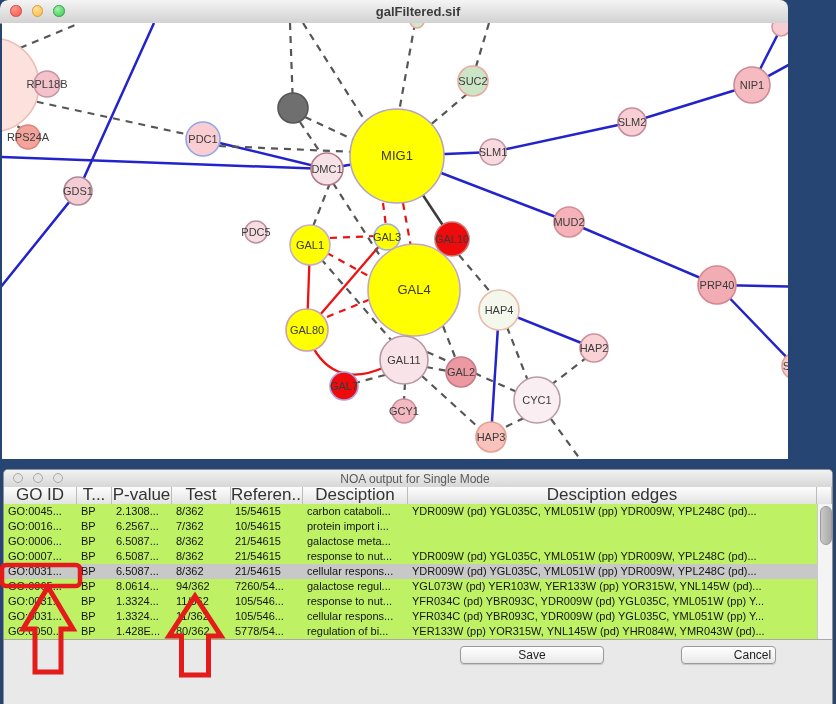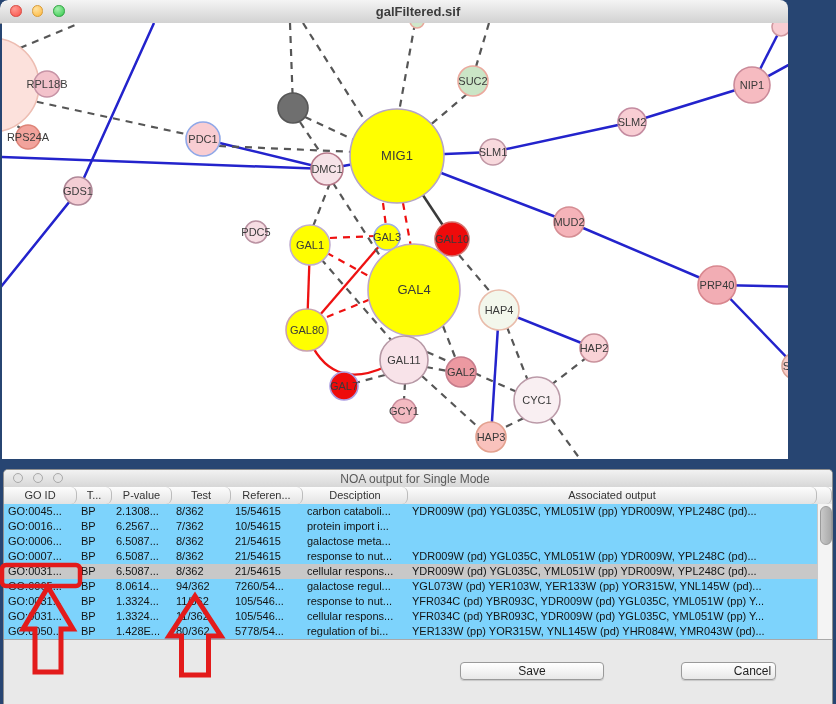--- a/index.html
+++ b/index.html
@@ -24,34 +24,34 @@
   #noa-titlebar{position:absolute;left:0;right:0;top:0;height:17px;
     background:linear-gradient(#f2f2f2,#d7d7d7);border-bottom:1px solid #ababab;}
   .gl{position:absolute;top:3px;width:10px;height:10px;border-radius:50%;box-sizing:border-box;
       border:1.5px solid #a9a9a9;background:#e4e4e4;}
   #gl-1{left:9px;} #gl-2{left:29px;} #gl-3{left:49px;}
   #noa-title{position:absolute;left:0;right:6px;top:2px;text-align:center;font-size:12px;color:#5a5a5a;}
 
   #thead{position:absolute;left:0;right:0;top:17px;height:17px;display:grid;
     grid-template-columns:73px 35px 60px 59px 72px 105px 1fr 15px;
     background:linear-gradient(#fdfdfd,#e3e3e3);border-bottom:1px solid #a9a9a9;}
-  .hcell{box-sizing:border-box;border-right:1px solid #bcbcbc;font-size:11px;line-height:16px;
-    color:#333;text-align:center;overflow:hidden;white-space:nowrap;border-radius:6px;}
+  .hcell{box-sizing:border-box;border-right:1px solid #bcbcbc;font-size:17px;line-height:16px;
+    color:#333;text-align:center;overflow:hidden;white-space:nowrap;}
   #tbody{position:absolute;left:0;right:15px;top:34px;height:135px;background:#fff;overflow:hidden;}
-  .trow{display:grid;grid-template-columns:73px 35px 60px 59px 72px 105px 1fr;height:15px;background:#7dd3fc;}
+  .trow{display:grid;grid-template-columns:73px 35px 60px 59px 72px 105px 1fr;height:15px;background:#bef264;}
   .trow.sel{background:#c8c8c8;}
   .tcell{box-sizing:border-box;padding:0 2px 0 4px;font-size:11px;line-height:15px;color:#141414;
     overflow:hidden;white-space:nowrap;}
   #tb-border{position:absolute;left:0;right:0;top:169px;height:1px;background:#a9a9a9;}
   #vscroll{position:absolute;right:0;top:34px;width:15px;height:135px;background:#f4f4f4;
     border-left:1px solid #c9c9c9;box-sizing:border-box;}
   #vthumb{position:absolute;left:1.5px;top:2px;width:10px;height:37px;border-radius:6px;
     background:linear-gradient(90deg,#c9c9c9,#a9a9a9);border:1px solid #9b9b9b;}
 
-  #btn-save,#btn-cancel{position:absolute;top:192px;height:18px;border-radius:4px;
+  #btn-save,#btn-cancel{position:absolute;top:176px;height:18px;border-radius:4px;
     border:1px solid #9a9a9a;background:linear-gradient(#ffffff,#e8e8e8);
     font-family:"Liberation Sans",sans-serif;font-size:12px;color:#1e1e1e;padding:0;
     box-shadow:0 1px 1px rgba(0,0,0,0.15);}
   #btn-save{left:456px;width:144px;}
   #btn-cancel{left:677px;width:95px;padding-left:48px;}
 
   
   #annot-svg{position:absolute;left:0;top:0;width:836px;height:704px;pointer-events:none;}
 </style>
 </head>
@@ -184,21 +184,21 @@
       <div class="gl" id="gl-3"></div>
       <div id="noa-title">NOA output for Single Mode</div>
     </div>
     <div id="thead">
         <div class="hcell">GO ID</div>
         <div class="hcell">T...</div>
         <div class="hcell">P-value</div>
         <div class="hcell">Test</div>
         <div class="hcell">Referen...</div>
         <div class="hcell">Desciption</div>
-        <div class="hcell">Associated output</div>
+        <div class="hcell">Desciption edges</div>
         <div class="hcell"></div>
       </div>
     <div id="tbody">
         <div class="trow">
           <div class="tcell">GO:0045...</div>
           <div class="tcell">BP</div>
           <div class="tcell">2.1308...</div>
           <div class="tcell">8/362</div>
           <div class="tcell">15/54615</div>
           <div class="tcell">carbon cataboli...</div>

